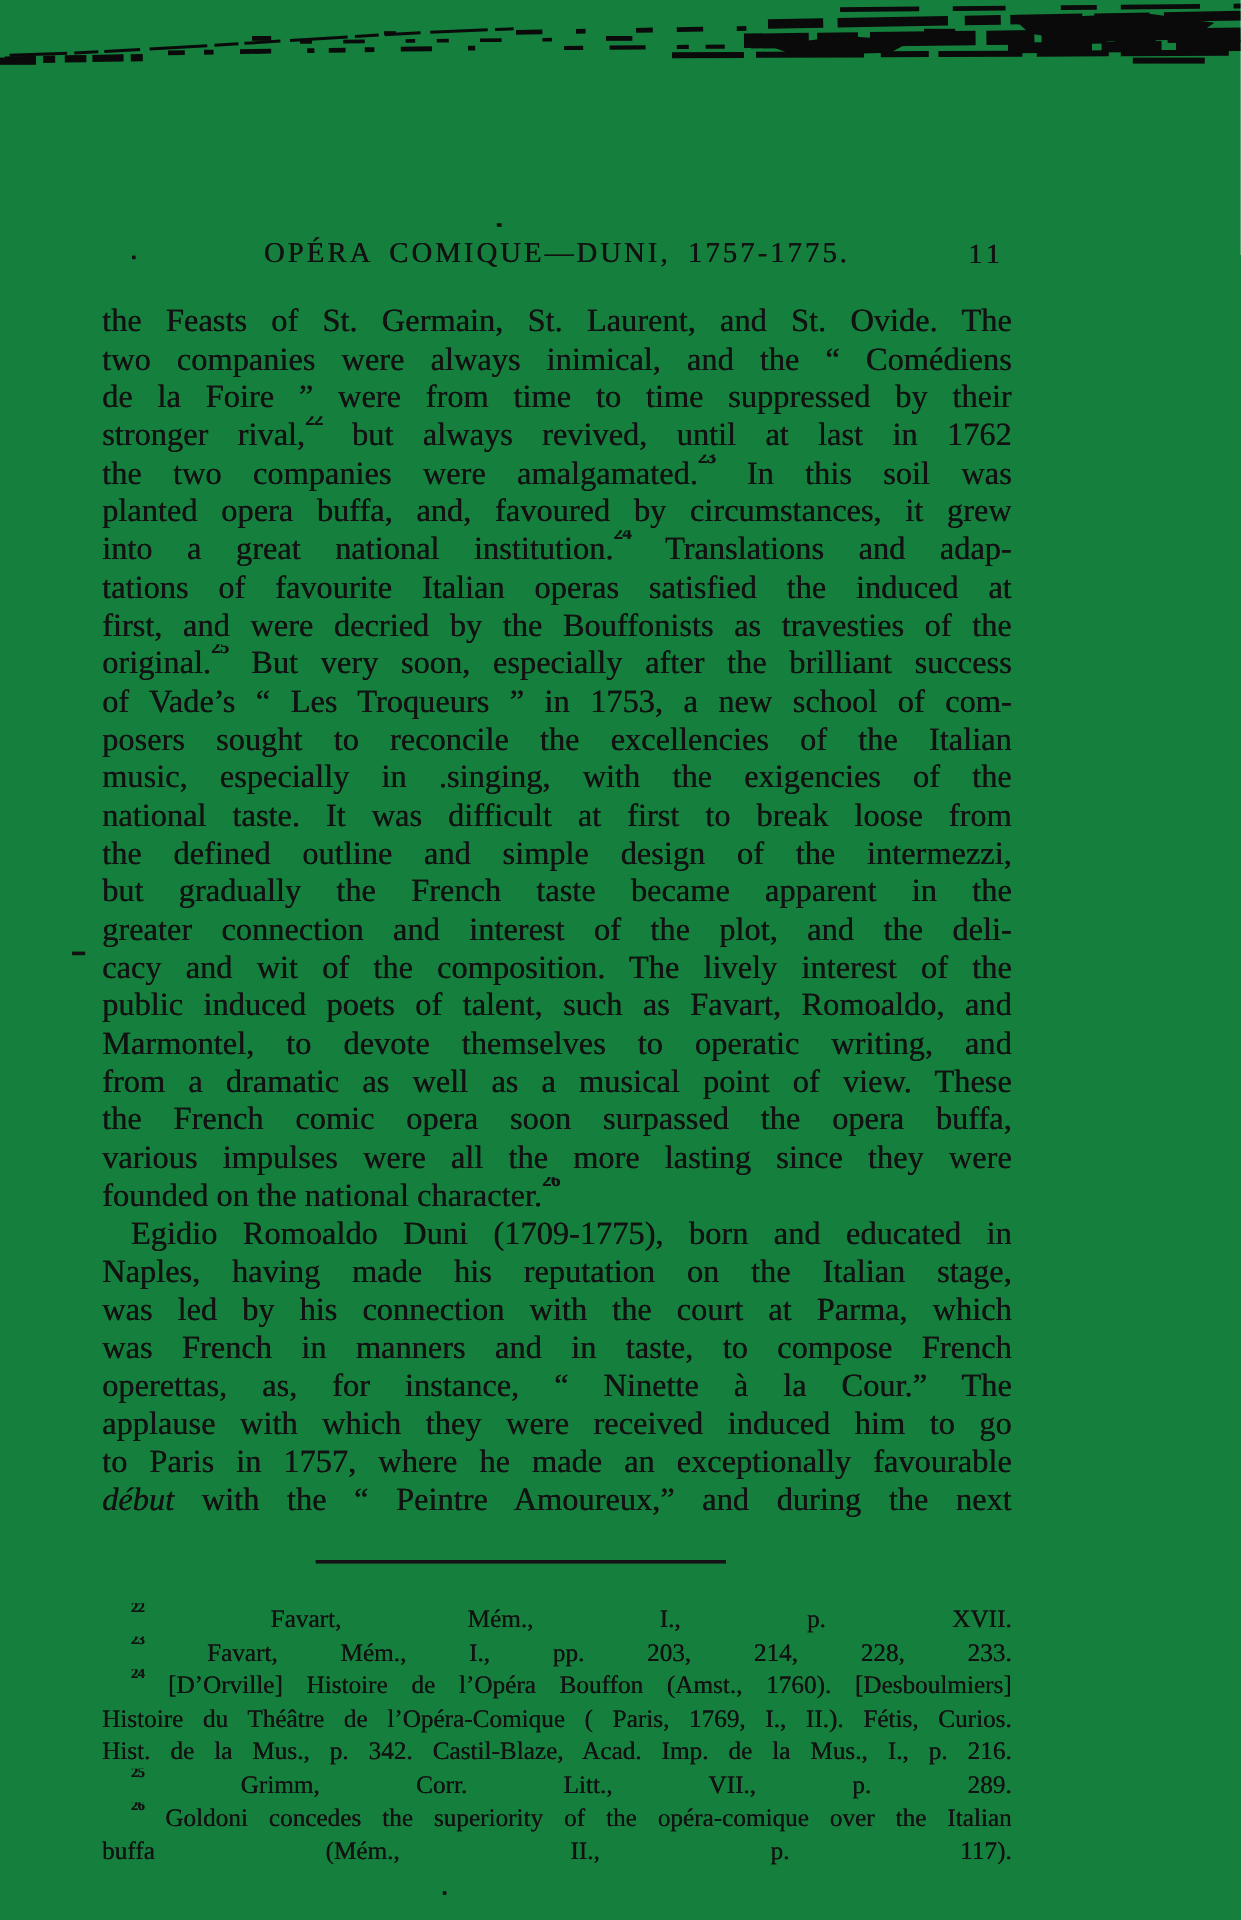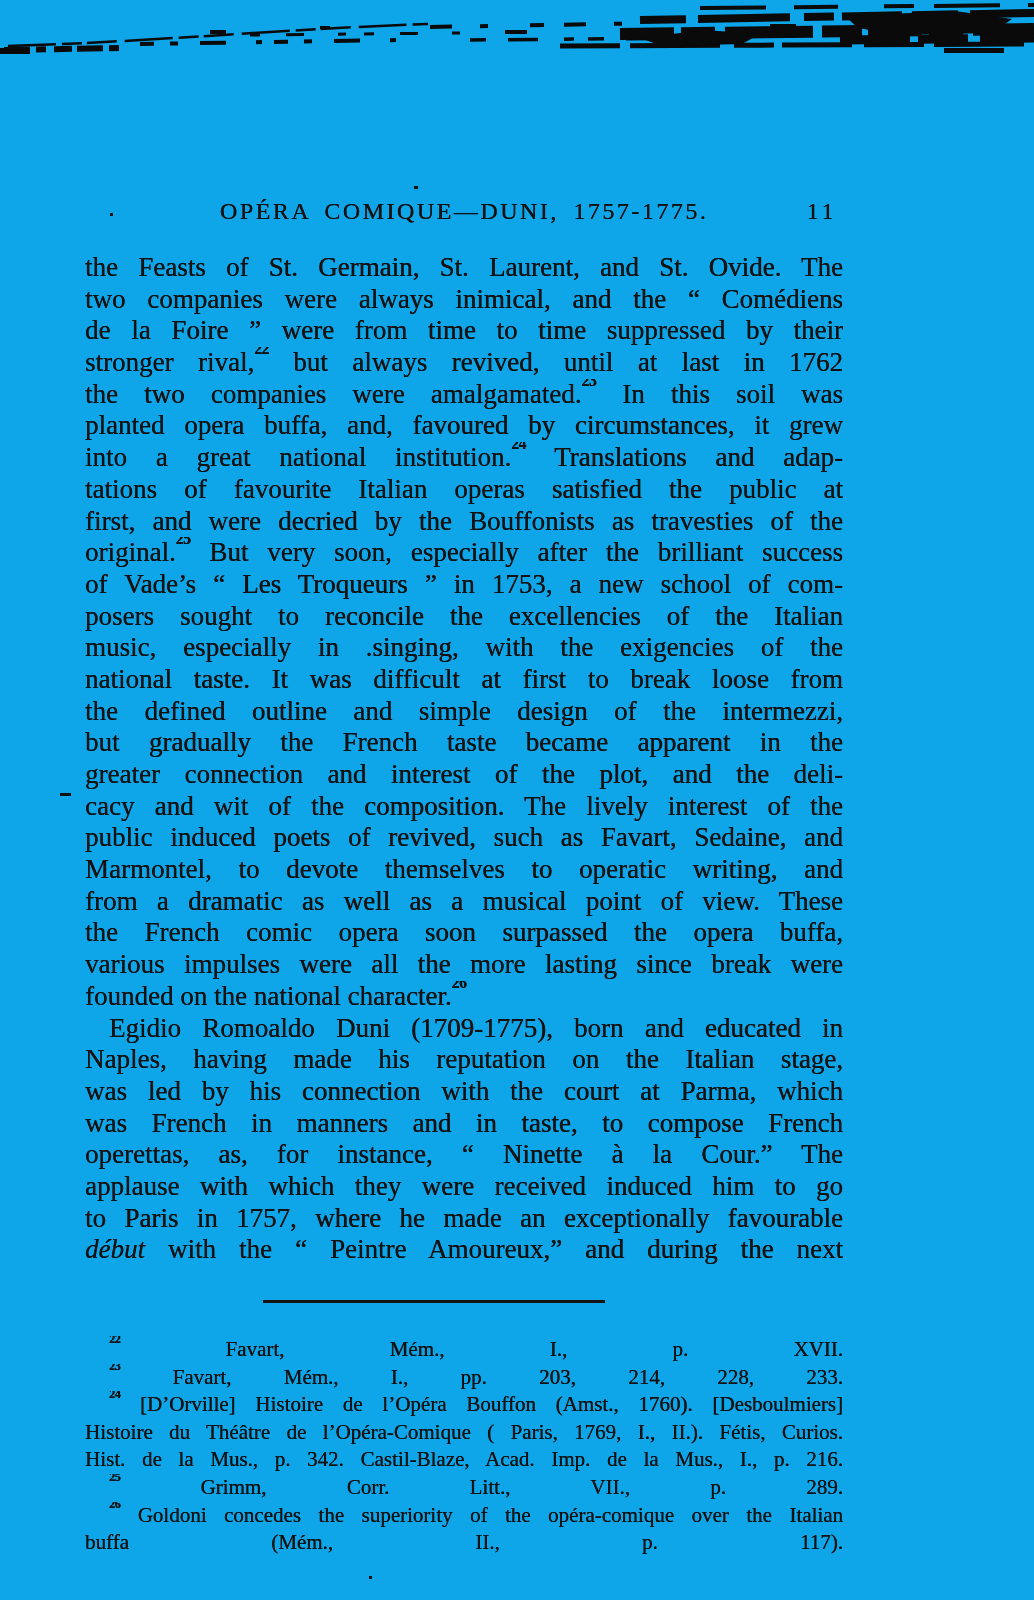--- a/index.html
+++ b/index.html
@@ -1,20 +1,20 @@
 <!DOCTYPE html>
 <html><head>
 <meta charset="utf-8">
 <style>
   html,body{margin:0;padding:0;background:#e8e8e8;}
   .page{
     position:relative;
     width:1034px;height:1600px;
     margin:0 auto;
-    background:#0ea5e9;
+    background:#15803d;
     color:#121212;
     font-family:"Liberation Serif", serif;
     overflow:hidden;
   }
   .scan-noise{position:absolute;top:0;left:0;}
   .ink-speck{position:absolute;background:#111;}
   .header-row{
     position:absolute;left:85px;top:198px;width:758px;height:34px;
   }
   .page-title{
@@ -109,36 +109,36 @@
 
   <div class="body-text">
       <div class="para">
         <div class="line first">the Feasts of St. Germain, St. Laurent, and St. Ovide.  The</div>
         <div class="line">two companies were always inimical, and the “ Comédiens</div>
         <div class="line">de la Foire ” were from time to time suppressed by their</div>
         <div class="line">stronger rival,<sup>22</sup> but always revived, until at last in 1762</div>
         <div class="line">the two companies were amalgamated.<sup>23</sup>  In this soil was</div>
         <div class="line">planted opera buffa, and, favoured by circumstances, it grew</div>
         <div class="line">into a great national institution.<sup>24</sup>  Translations and adap-</div>
-        <div class="line">tations of favourite Italian operas satisfied the public at</div>
+        <div class="line">tations of favourite Italian operas satisfied the induced at</div>
         <div class="line">first, and were decried by the Bouffonists as travesties of the</div>
         <div class="line">original.<sup>25</sup>  But very soon, especially after the brilliant success</div>
         <div class="line">of Vade’s “ Les Troqueurs ” in 1753, a new school of com-</div>
         <div class="line">posers sought to reconcile the excellencies of the Italian</div>
         <div class="line">music, especially in .singing, with the exigencies of the</div>
         <div class="line">national taste.  It was difficult at first to break loose from</div>
         <div class="line">the defined outline and simple design of the intermezzi,</div>
         <div class="line">but gradually the French taste became apparent in the</div>
         <div class="line">greater connection and interest of the plot, and the deli-</div>
         <div class="line">cacy and wit of the composition.  The lively interest of the</div>
-        <div class="line">public induced poets of revived, such as Favart, Sedaine, and</div>
+        <div class="line">public induced poets of talent, such as Favart, Romoaldo, and</div>
         <div class="line">Marmontel, to devote themselves to operatic writing, and</div>
         <div class="line">from a dramatic as well as a musical point of view.  These</div>
         <div class="line">the French comic opera soon surpassed the opera buffa,</div>
-        <div class="line">various impulses were all the more lasting since break were</div>
+        <div class="line">various impulses were all the more lasting since they were</div>
         <div class="line nojust">founded on the national character.<sup>26</sup></div>
       </div>
       <div class="para indent">
         <div class="line first">Egidio Romoaldo Duni (1709-1775), born and educated in</div>
         <div class="line">Naples, having made his reputation on the Italian stage,</div>
         <div class="line">was led by his connection with the court at  Parma, which</div>
         <div class="line">was French in manners and in taste, to compose French</div>
         <div class="line">operettas, as, for instance, “ Ninette à la Cour.”  The</div>
         <div class="line">applause with which they were received induced him to go</div>
         <div class="line">to Paris in 1757, where he made an exceptionally favourable</div>

